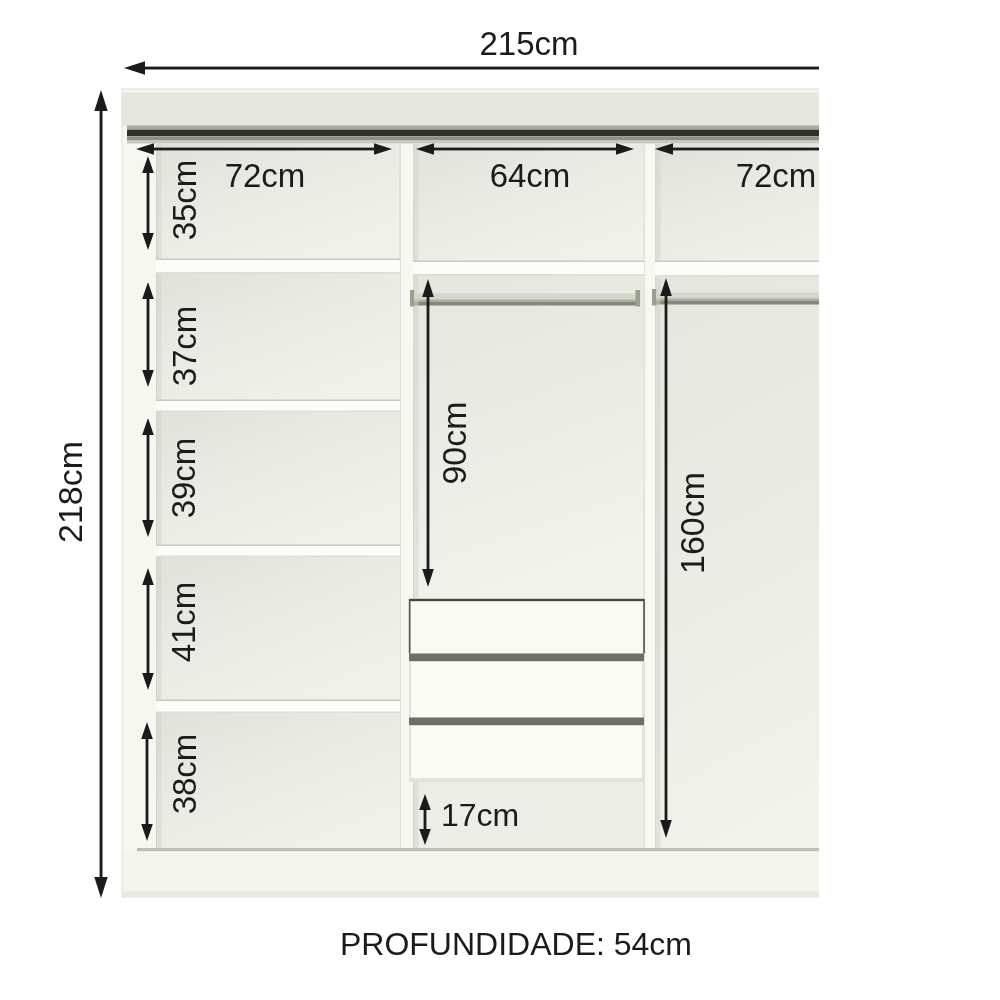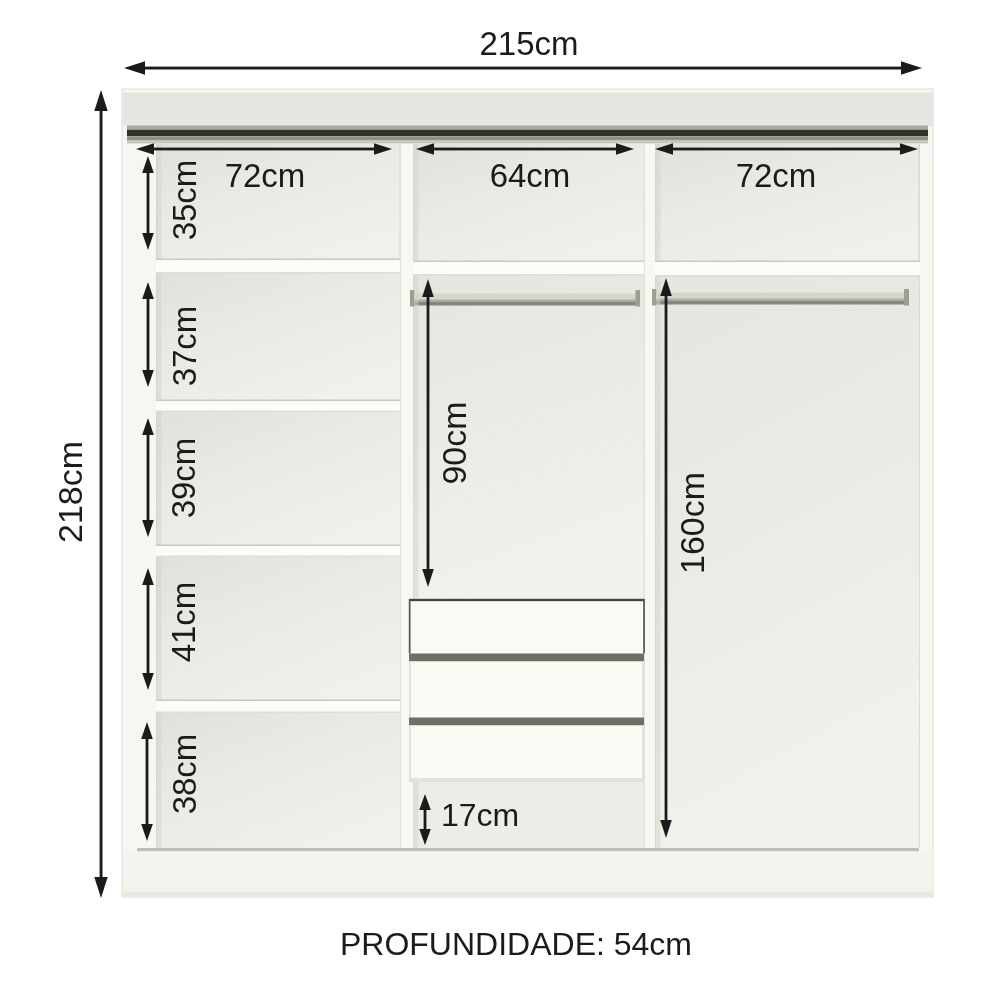--- a/index.html
+++ b/index.html
@@ -1,16 +1,16 @@
 <!DOCTYPE html>
 <html><head>
 <meta charset="utf-8">
 <style>
   html,body{margin:0;padding:0;background:#ffffff;}
-  .page{position:relative;width:1000px;height:1000px;background:#737373;overflow:hidden;
+  .page{position:relative;width:819px;height:1000px;background:#737373;overflow:hidden;
         font-family:"Liberation Sans", sans-serif;}
   svg text{font-family:"Liberation Sans", sans-serif;fill:#1b1b1b;}
 </style>
 </head>
 <body>
 <div class="page">
 <svg width="1000" height="1000" viewBox="0 0 1000 1000">
 <defs>
   <linearGradient id="gComp" x1="0" y1="0" x2="0.7" y2="1">
     <stop offset="0" stop-color="#e1e1db"></stop>

